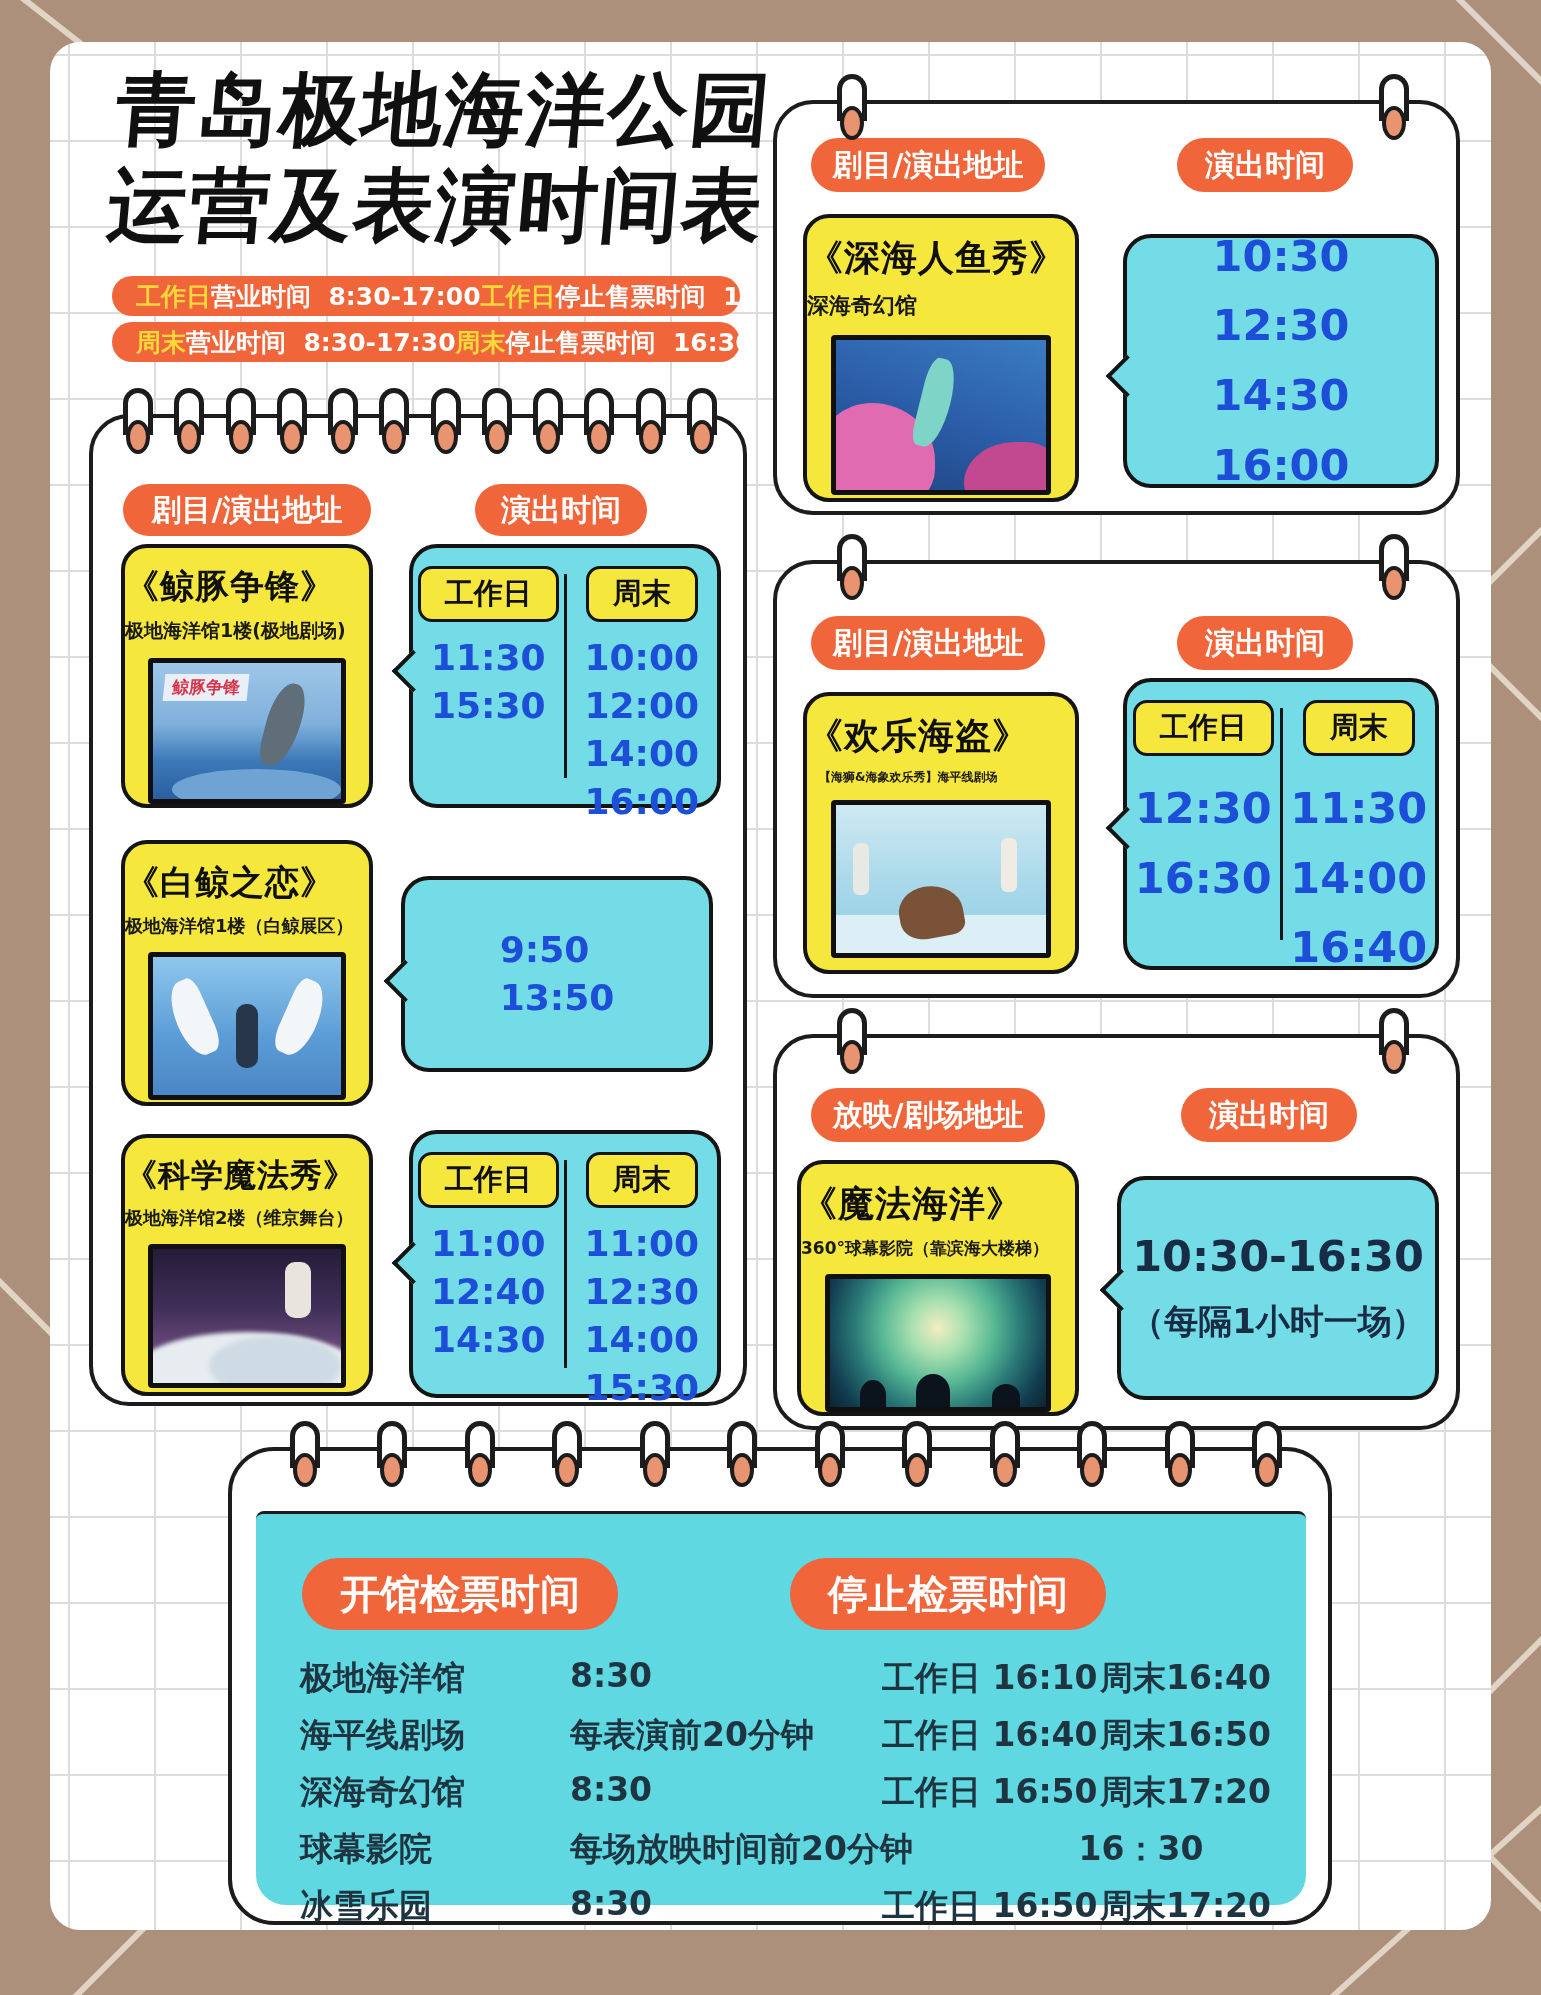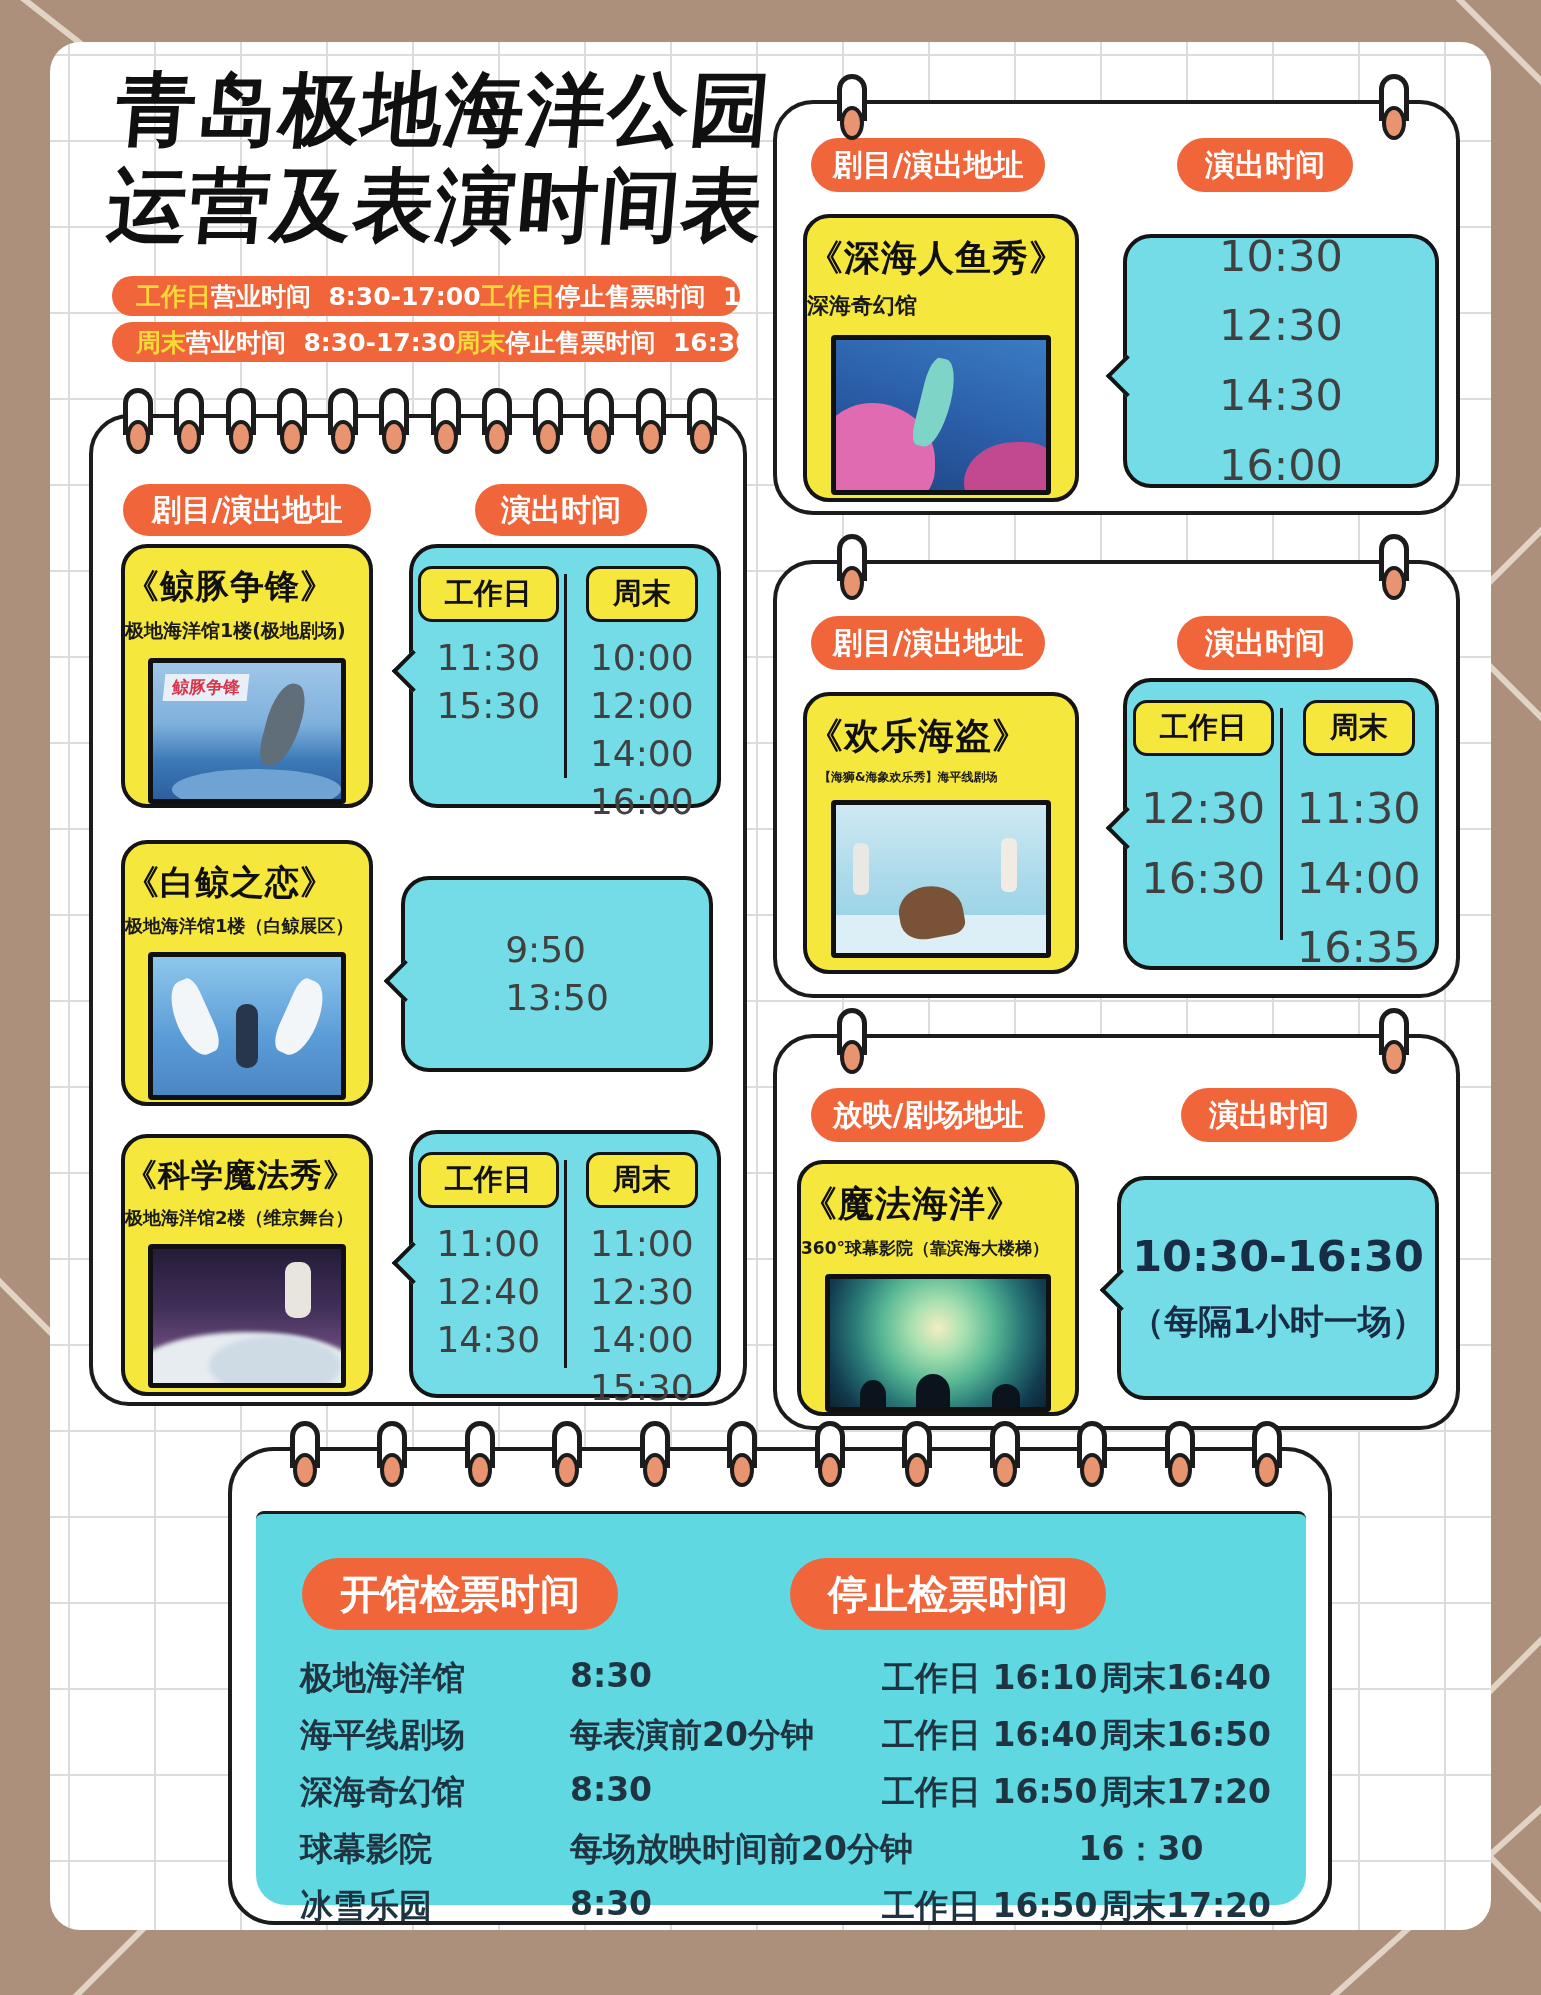--- a/index.html
+++ b/index.html
@@ -51,21 +51,21 @@
   
   .bubble{position:absolute;background:#74dce6;border:4px solid #141414;border-radius:28px;box-sizing:border-box;}
   .bubble::before{content:"";position:absolute;left:-15px;top:var(--tail,48%);width:26px;height:26px;
     background:#74dce6;border-left:4px solid #141414;border-top:4px solid #141414;transform:rotate(-45deg);}
   .cols{display:flex;height:100%;padding-top:18px;box-sizing:border-box;}
   .col{flex:1;text-align:center;}
   .divider{width:3px;background:#16161a;margin:8px 0 26px;}
   .tag{display:inline-block;background:#f6e73c;border:3px solid #141414;border-radius:14px;
     font-weight:900;font-size:29px;color:#111;padding:5px 24px;}
   .times{margin-top:12px;}
-  .times div{font-size:36px;font-weight:400;color:#404040;line-height:1.33;}
+  .times div{font-size:36px;font-weight:700;color:#1d4ed8;line-height:1.33;}
   .times-lg div{font-size:43px;line-height:1.62;}
   .center-times{display:flex;flex-direction:column;justify-content:center;align-items:center;height:100%;}
   .center-times .t1{font-size:43px;font-weight:900;color:#182c46;}
   .center-times .t2{font-size:34px;font-weight:900;color:#182c46;margin-top:18px;}
   
   .cyan-panel{position:absolute;background:#5fd8e2;border-top:3px solid #1c1c1c;
     border-radius:8px 8px 30px 30px;box-sizing:border-box;}
   .brows{position:absolute;left:44px;right:24px;top:142px;}
   .brow{display:flex;align-items:flex-start;height:57px;font-size:33px;font-weight:800;color:#1e3440;white-space:nowrap;}
   .c-name{width:270px;}
@@ -258,21 +258,21 @@
               <div>12:30</div>
               <div>16:30</div>
             </div>
         </div>
         <div class="divider"></div>
         <div class="col">
           <span class="tag">周末</span>
           <div class="times times-lg" style="margin-top:18px;">
               <div>11:30</div>
               <div>14:00</div>
-              <div>16:35</div>
+              <div>16:40</div>
             </div>
         </div>
       </div>
     </div>
   </div>
 
   <div class="notebook" style="left:723px;top:992px;width:687px;height:396px;">
     <div class="rings" style="left:58px;top:-30px;width:570px;">
         <span class="ring"></span>
         <span class="ring"></span>

